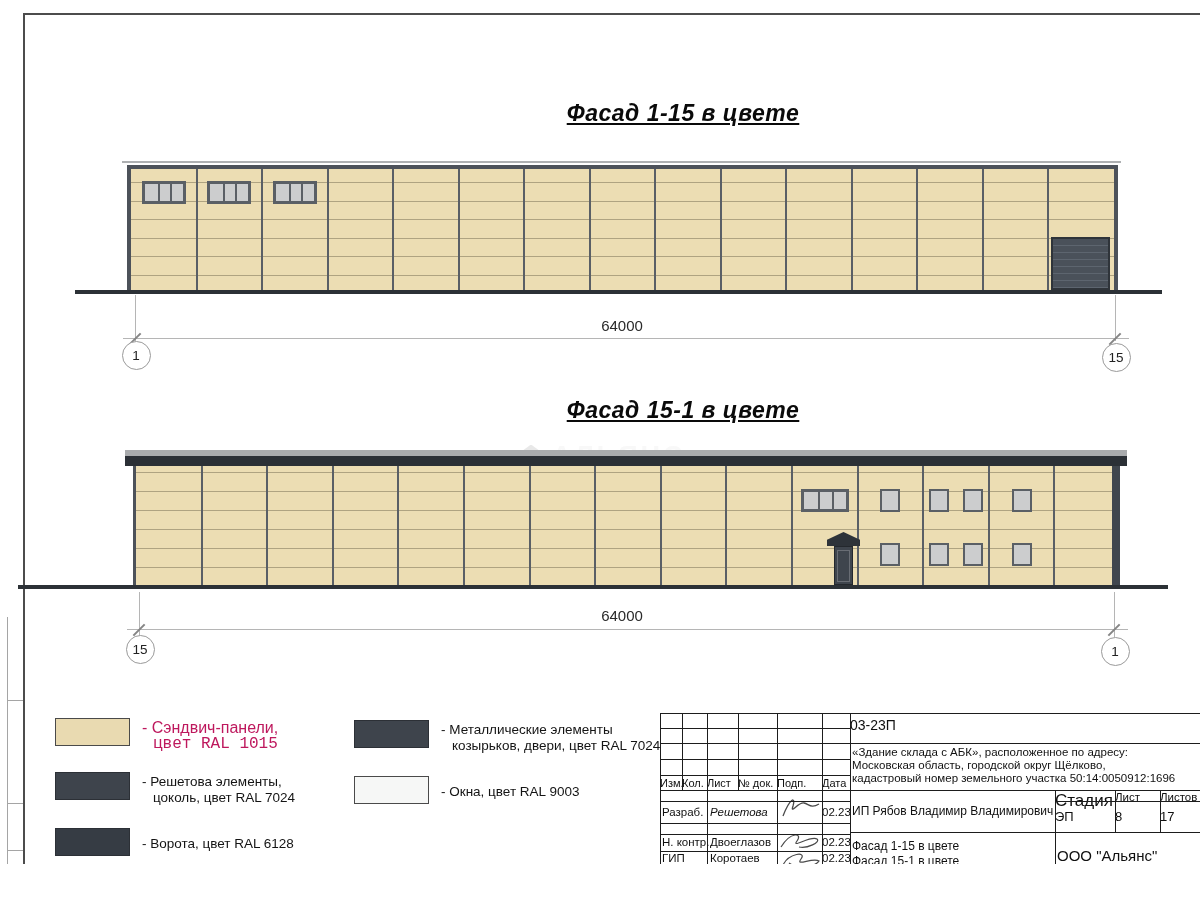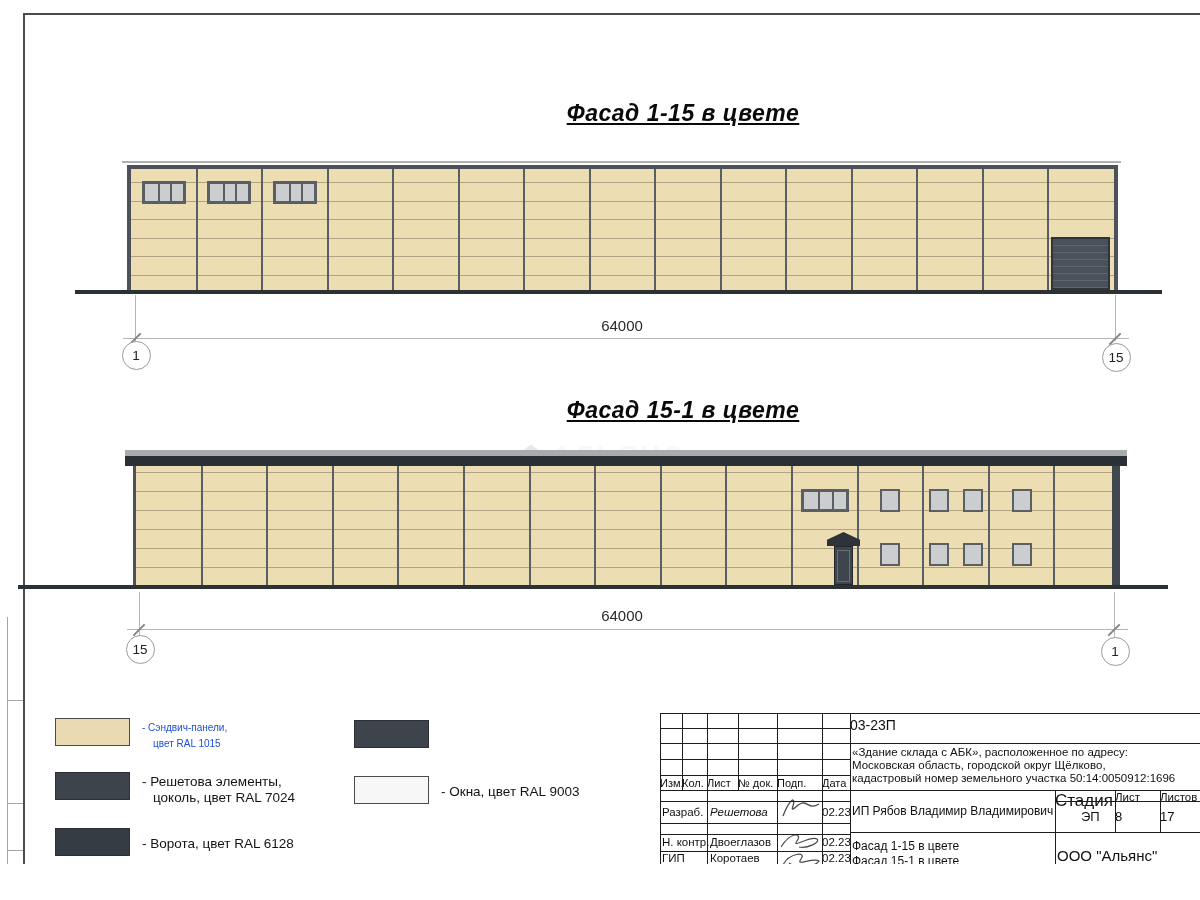--- a/index.html
+++ b/index.html
@@ -51,21 +51,21 @@
   <div class="t c" style="left:822px;top:836px;width:28px;font-size:11.5px;">02.23</div>
   <div class="t" style="left:662px;top:852px;width:46px;font-size:11.5px;">ГИП</div>
   <div class="t" style="left:710px;top:852px;width:66px;font-size:11.5px;">Коротаев</div>
   <div class="t c" style="left:822px;top:852px;width:28px;font-size:11.5px;">02.23</div>
 
   <div class="t c" style="left:852px;top:804px;width:200px;font-size:12px;">ИП Рябов Владимир Владимирович</div>
 
   <div class="t c" style="left:1055px;top:791px;width:60px;font-size:17px;">Стадия</div>
   <div class="t c" style="left:1115px;top:791px;width:45px;font-size:11.5px;">Лист</div>
   <div class="t c" style="left:1160px;top:791px;width:52px;font-size:11.5px;">Листов</div>
-  <div class="t c" style="left:1055px;top:809px;width:60px;font-size:13px;padding-left:26px;">ЭП</div>
+  <div class="t c" style="left:1055px;top:809px;width:60px;font-size:13px;">ЭП</div>
   <div class="t c" style="left:1115px;top:809px;width:45px;font-size:13px;">8</div>
   <div class="t c" style="left:1160px;top:809px;width:50px;font-size:13px;">17</div>
 
   <div class="t c" style="left:852px;top:839px;width:200px;font-size:12px;">Фасад 1-15 в цвете</div>
   <div class="t c" style="left:852px;top:854px;width:200px;font-size:12px;">Фасад 15-1 в цвете</div>
   <div class="t c" style="left:1057px;top:847px;width:138px;font-size:15px;">ООО "Альянс"</div>
 
   <svg class="abs" style="left:780px;top:794px" width="42" height="26" viewBox="0 0 42 26">
     <path d="M3 22 C 10 4, 16 2, 13 12 C 10 21, 18 8, 24 9 C 29 10, 31 15, 39 10" fill="none" stroke="#4a4a4a" stroke-width="1.3"></path>
   </svg>
@@ -169,34 +169,38 @@
     <div style="position: absolute; left: 1101.5px; top: 342.5px; width: 27px; height: 27px; border-radius: 50%; background: rgb(255, 255, 255); border: 1px solid rgb(154, 154, 154); display: flex; align-items: center; justify-content: center; font-size: 13.5px; color: rgb(34, 34, 34);">15</div>
     <div style="position: absolute; left: 139px; top: 592px; width: 1px; height: 45px; background: rgb(181, 181, 181);"></div>
     <div style="position: absolute; left: 1114px; top: 592px; width: 1px; height: 45px; background: rgb(181, 181, 181);"></div>
     <div style="position: absolute; left: 127px; top: 629px; width: 1001px; height: 1px; background: rgb(181, 181, 181);"></div>
     <div style="position: absolute; left: 131px; top: 629px; width: 16px; height: 2px; background: rgb(133, 133, 133); transform: rotate(-45deg);"></div>
     <div style="position: absolute; left: 1106px; top: 629px; width: 16px; height: 2px; background: rgb(133, 133, 133); transform: rotate(-45deg);"></div>
     <div style="position: absolute; left: 622px; top: 607px; transform: translateX(-50%); font-size: 15px; color: rgb(42, 42, 42);">64000</div>
     <div style="position: absolute; left: 125.5px; top: 634.5px; width: 27px; height: 27px; border-radius: 50%; background: rgb(255, 255, 255); border: 1px solid rgb(154, 154, 154); display: flex; align-items: center; justify-content: center; font-size: 13.5px; color: rgb(34, 34, 34);">15</div>
     <div style="position: absolute; left: 1100.5px; top: 636.5px; width: 27px; height: 27px; border-radius: 50%; background: rgb(255, 255, 255); border: 1px solid rgb(154, 154, 154); display: flex; align-items: center; justify-content: center; font-size: 13.5px; color: rgb(34, 34, 34);">1</div>
     <div style="position: absolute; left: 55px; top: 718px; width: 75px; height: 28px; background: rgb(233, 218, 177); border: 1.5px solid rgb(74, 74, 74); box-sizing: border-box;"></div>
-    <div style="position: absolute; left: 142px; top: 720px; font-size: 10px; line-height: 16px; color: #1d4ed8; white-space: nowrap;">
+    <div style="position: absolute; left: 142px; top: 720px; font-size: 16px; line-height: 16px; color: #be185d; white-space: nowrap;">
       <div>- Сэндвич-панели,</div>
-      <div style="padding-left: 11px;">цвет RAL 1015</div>
+      <div style="padding-left: 11px; font-family: Liberation Mono, monospace;">цвет RAL 1015</div>
     </div>
     <div style="position: absolute; left: 55px; top: 772px; width: 75px; height: 28px; background: rgb(62, 68, 76); border: 1.5px solid rgb(44, 48, 54); box-sizing: border-box;"></div>
     <div style="position: absolute; left: 142px; top: 774px; font-size: 13.5px; line-height: 16px; color: rgb(20, 20, 20); white-space: nowrap;">
       <div>- Решетова элементы,</div>
       <div style="padding-left: 11px; text-align: right;">цоколь, цвет RAL 7024</div>
     </div>
     <div style="position: absolute; left: 55px; top: 828px; width: 75px; height: 28px; background: rgb(54, 60, 68); border: 1.5px solid rgb(44, 48, 54); box-sizing: border-box;"></div>
     <div style="position: absolute; left: 142px; top: 836px; font-size: 13.5px; line-height: 16px; color: rgb(20, 20, 20); white-space: nowrap;">
       <div>- Ворота, цвет RAL 6128</div>
     </div>
     <div style="position: absolute; left: 354px; top: 720px; width: 75px; height: 28px; background: rgb(62, 68, 76); border: 1.5px solid rgb(44, 48, 54); box-sizing: border-box;"></div>
+    <div style="position: absolute; left: 441px; top: 722px; font-size: 13.5px; line-height: 16px; color: rgb(20, 20, 20); white-space: nowrap;">
+      <div>- Металлические элементы</div>
+      <div style="padding-left: 11px;">козырьков, двери, цвет RAL 7024</div>
+    </div>
     <div style="position: absolute; left: 354px; top: 776px; width: 75px; height: 28px; background: rgb(246, 247, 246); border: 1.5px solid rgb(74, 74, 74); box-sizing: border-box;"></div>
     <div style="position: absolute; left: 441px; top: 784px; font-size: 13.5px; line-height: 16px; color: rgb(20, 20, 20); white-space: nowrap;">
       <div>- Окна, цвет RAL 9003</div>
     </div>
     <div style="position: absolute; left: 660px; top: 713px; width: 1px; height: 164px; background: rgb(29, 29, 29);"></div>
     <div style="position: absolute; left: 682px; top: 713px; width: 1px; height: 77px; background: rgb(29, 29, 29);"></div>
     <div style="position: absolute; left: 707px; top: 713px; width: 1px; height: 164px; background: rgb(29, 29, 29);"></div>
     <div style="position: absolute; left: 738px; top: 713px; width: 1px; height: 77px; background: rgb(29, 29, 29);"></div>
     <div style="position: absolute; left: 777px; top: 713px; width: 1px; height: 164px; background: rgb(29, 29, 29);"></div>
     <div style="position: absolute; left: 822px; top: 713px; width: 1px; height: 164px; background: rgb(29, 29, 29);"></div>

